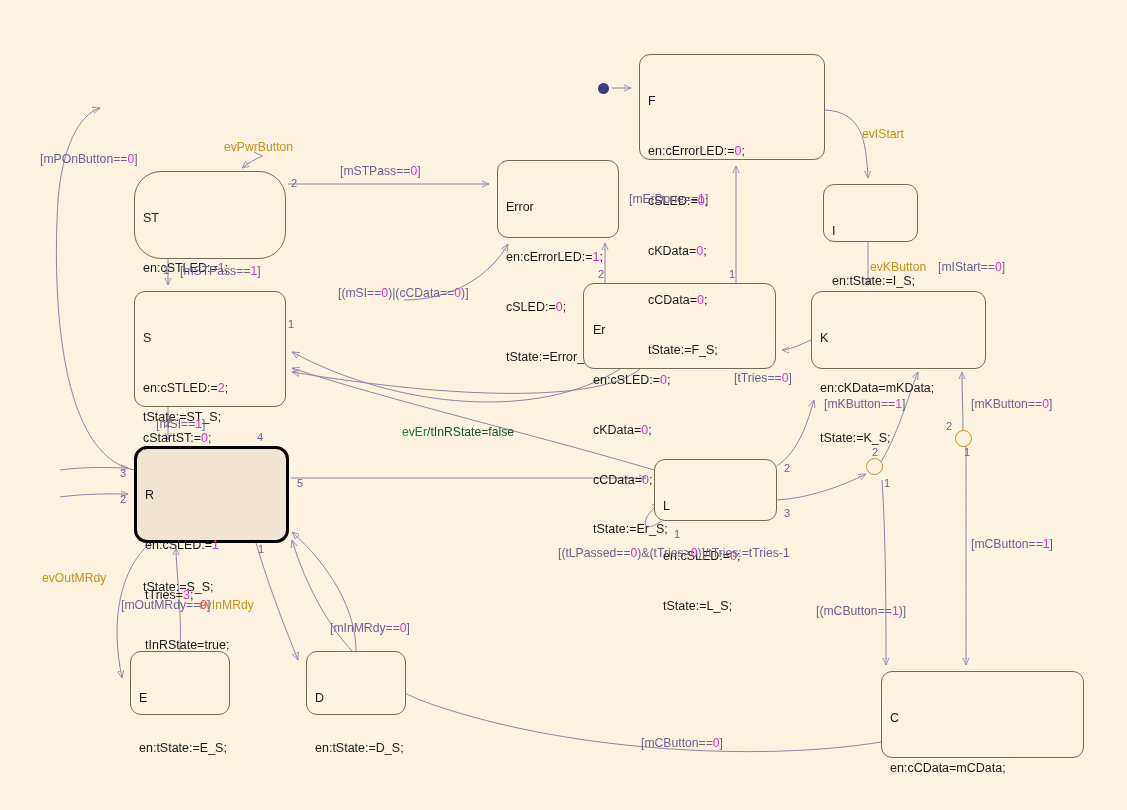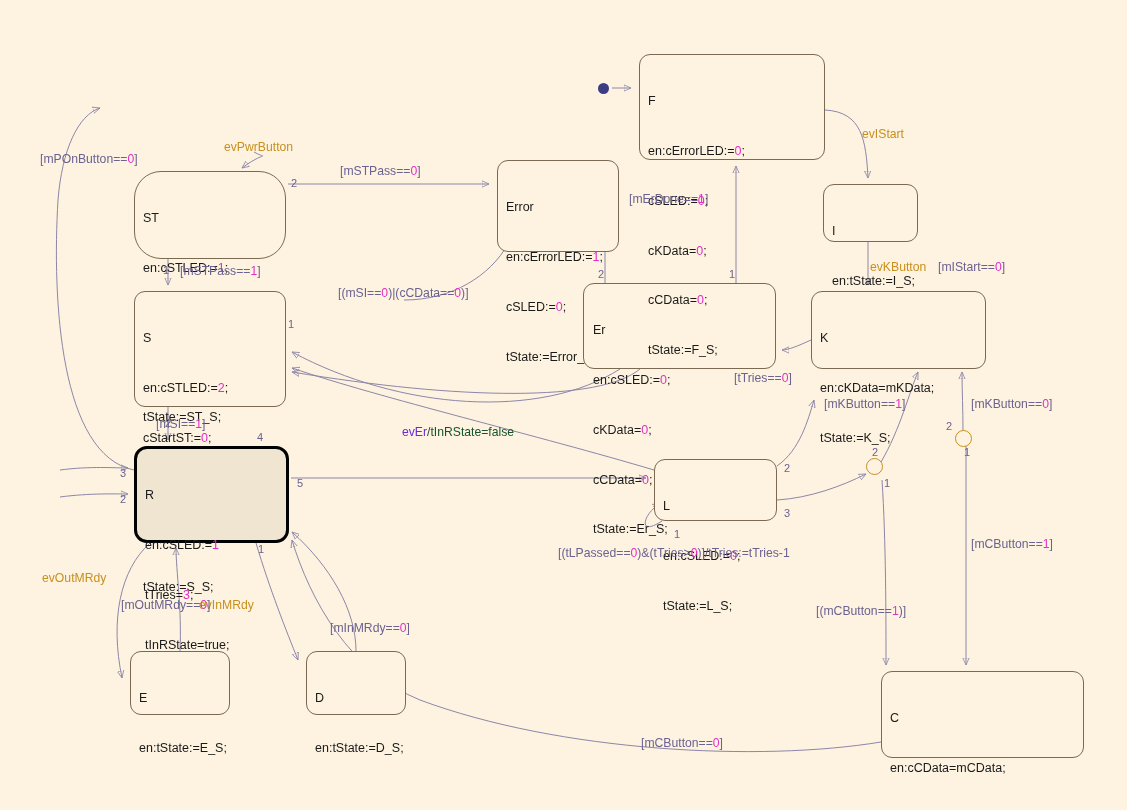--- a/index.html
+++ b/index.html
@@ -203,21 +203,21 @@
   <div class="state" style="left:130px; top:651px; width:100px; height:64px;">
     <span class="sname">E</span>
     <span class="act">en:tState:=E_S;</span>
   </div>
 
   <div class="state" style="left:306px; top:651px; width:100px; height:64px;">
     <span class="sname">D</span>
     <span class="act">en:tState:=D_S;</span>
   </div>
 
-  <div class="state" style="left:497px; top:160px; width:122px; height:92px;">
+  <div class="state" style="left:497px; top:160px; width:122px; height:78px;">
     <span class="sname">Error</span>
     <span class="act">en:cErrorLED:=<span class="num">1</span>;</span>
     <span class="act">cSLED:=<span class="num">0</span>;</span>
     <span class="act">tState:=Error_S;</span>
   </div>
 
   <div class="state" style="left:583px; top:283px; width:193px; height:86px;padding-left:9px;">
     <span class="sname">Er</span>
     <span class="act">en:cSLED:=<span class="num">0</span>;</span>
     <span class="act">cKData=<span class="num">0</span>;</span>
@@ -266,21 +266,21 @@
   <div class="lbl guard" style="left:340px; top:164px;">[mSTPass==<span class="num">0</span>]</div>
   <div class="lbl guard" style="left:338px; top:286px;">[(mSI==<span class="num">0</span>)|(cCData==<span class="num">0</span>)]</div>
   <div class="lbl guard" style="left:156px; top:417px;">[mSI==<span class="num">1</span>]</div>
   <div class="lbl guard" style="left:629px; top:192px;">[mErDone==<span class="num">1</span>]</div>
   <div class="lbl evt" style="left:862px; top:127px;">evIStart</div>
   <div class="lbl evt" style="left:870px; top:260px;">evKButton</div>
   <div class="lbl guard" style="left:938px; top:260px;">[mIStart==<span class="num">0</span>]</div>
   <div class="lbl guard" style="left:734px; top:371px;">[tTries==<span class="num">0</span>]</div>
   <div class="lbl guard" style="left:824px; top:397px;">[mKButton==<span class="num">1</span>]</div>
   <div class="lbl guard" style="left:971px; top:397px;">[mKButton==<span class="num">0</span>]</div>
-  <div class="lbl evt" style="left:402px; top:425px;"><span style="color:#6d28d9">evEr</span><span style="color:#14532d">/tInRState=false</span></div>
+  <div class="lbl evt" style="left:402px; top:425px;"><span style="color:#15803d">evEr</span><span style="color:#14532d">/tInRState=false</span></div>
   <div class="lbl guard" style="left:511px; top:546px;margin-left:47px;">[(tLPassed==<span class="num">0</span>)&amp;(tTries&gt;<span class="num">0</span>)]/tTries:=tTries-1</div>
   <div class="lbl evt" style="left:42px; top:571px;">evOutMRdy</div>
   <div class="lbl evt" style="left:199px; top:598px;">evInMRdy</div>
   <div class="lbl guard" style="left:121px; top:598px;">[mOutMRdy==<span class="num">0</span>]</div>
   <div class="lbl guard" style="left:330px; top:621px;">[mInMRdy==<span class="num">0</span>]</div>
   <div class="lbl guard" style="left:816px; top:604px;">[(mCButton==<span class="num">1</span>)]</div>
   <div class="lbl guard" style="left:971px; top:537px;">[mCButton==<span class="num">1</span>]</div>
   <div class="lbl guard" style="left:641px; top:736px;">[mCButton==<span class="num">0</span>]</div>
 
   <div class="tnum" style="left:291px; top:177px;">2</div>

